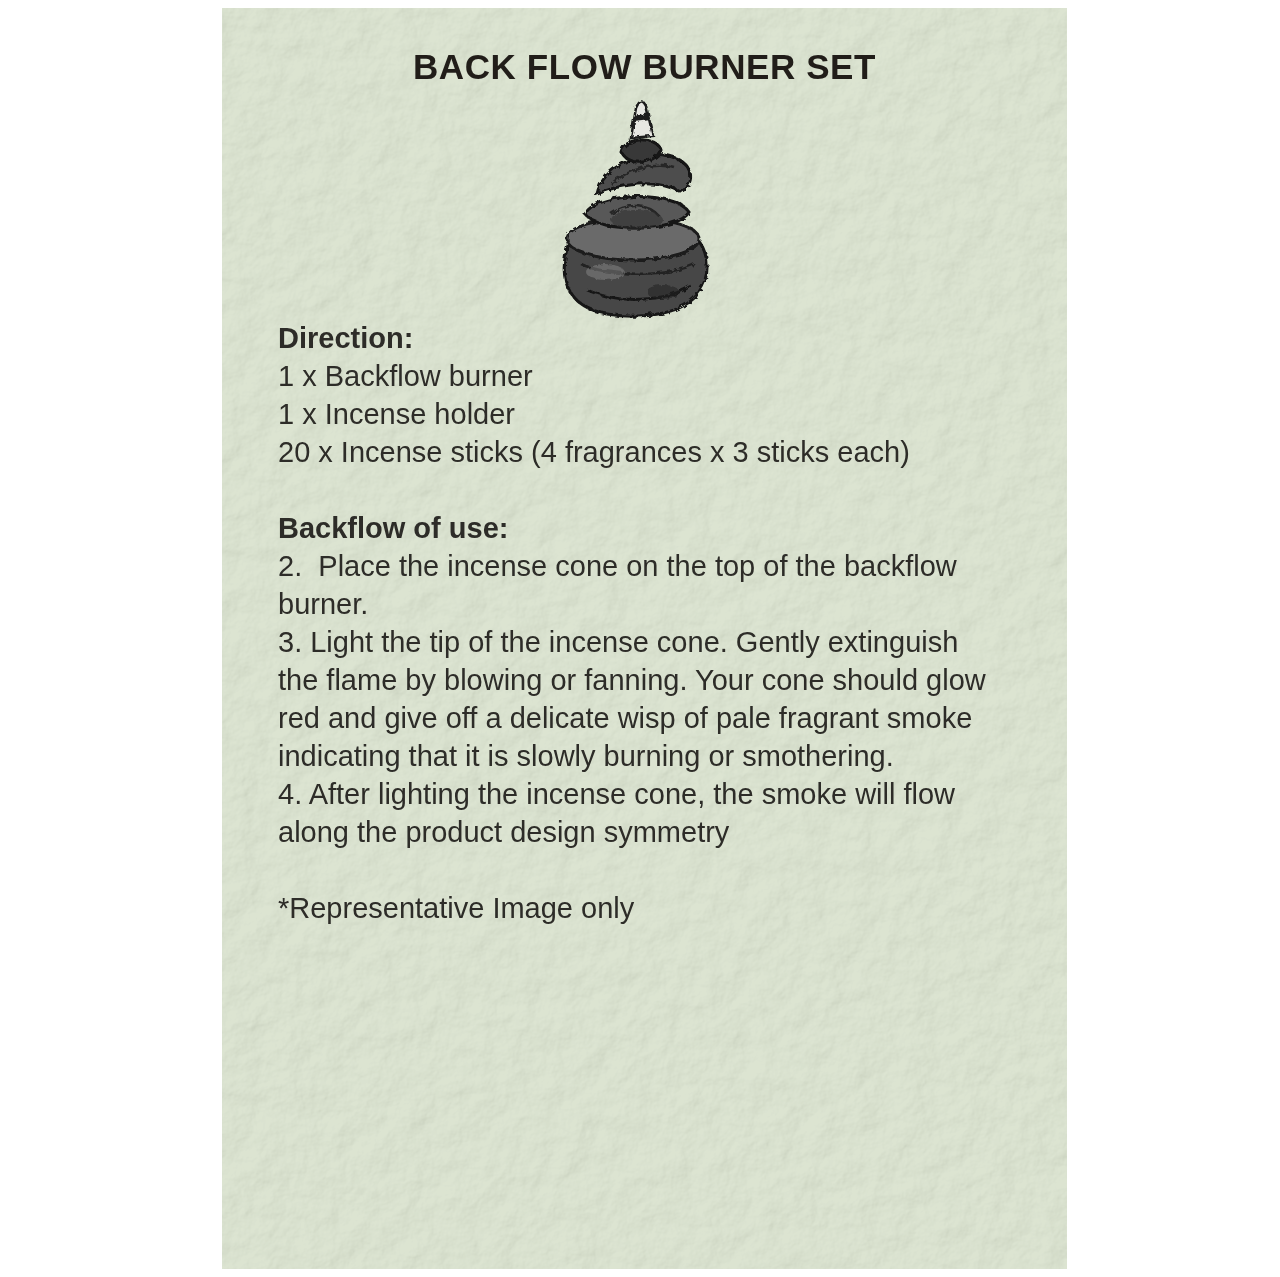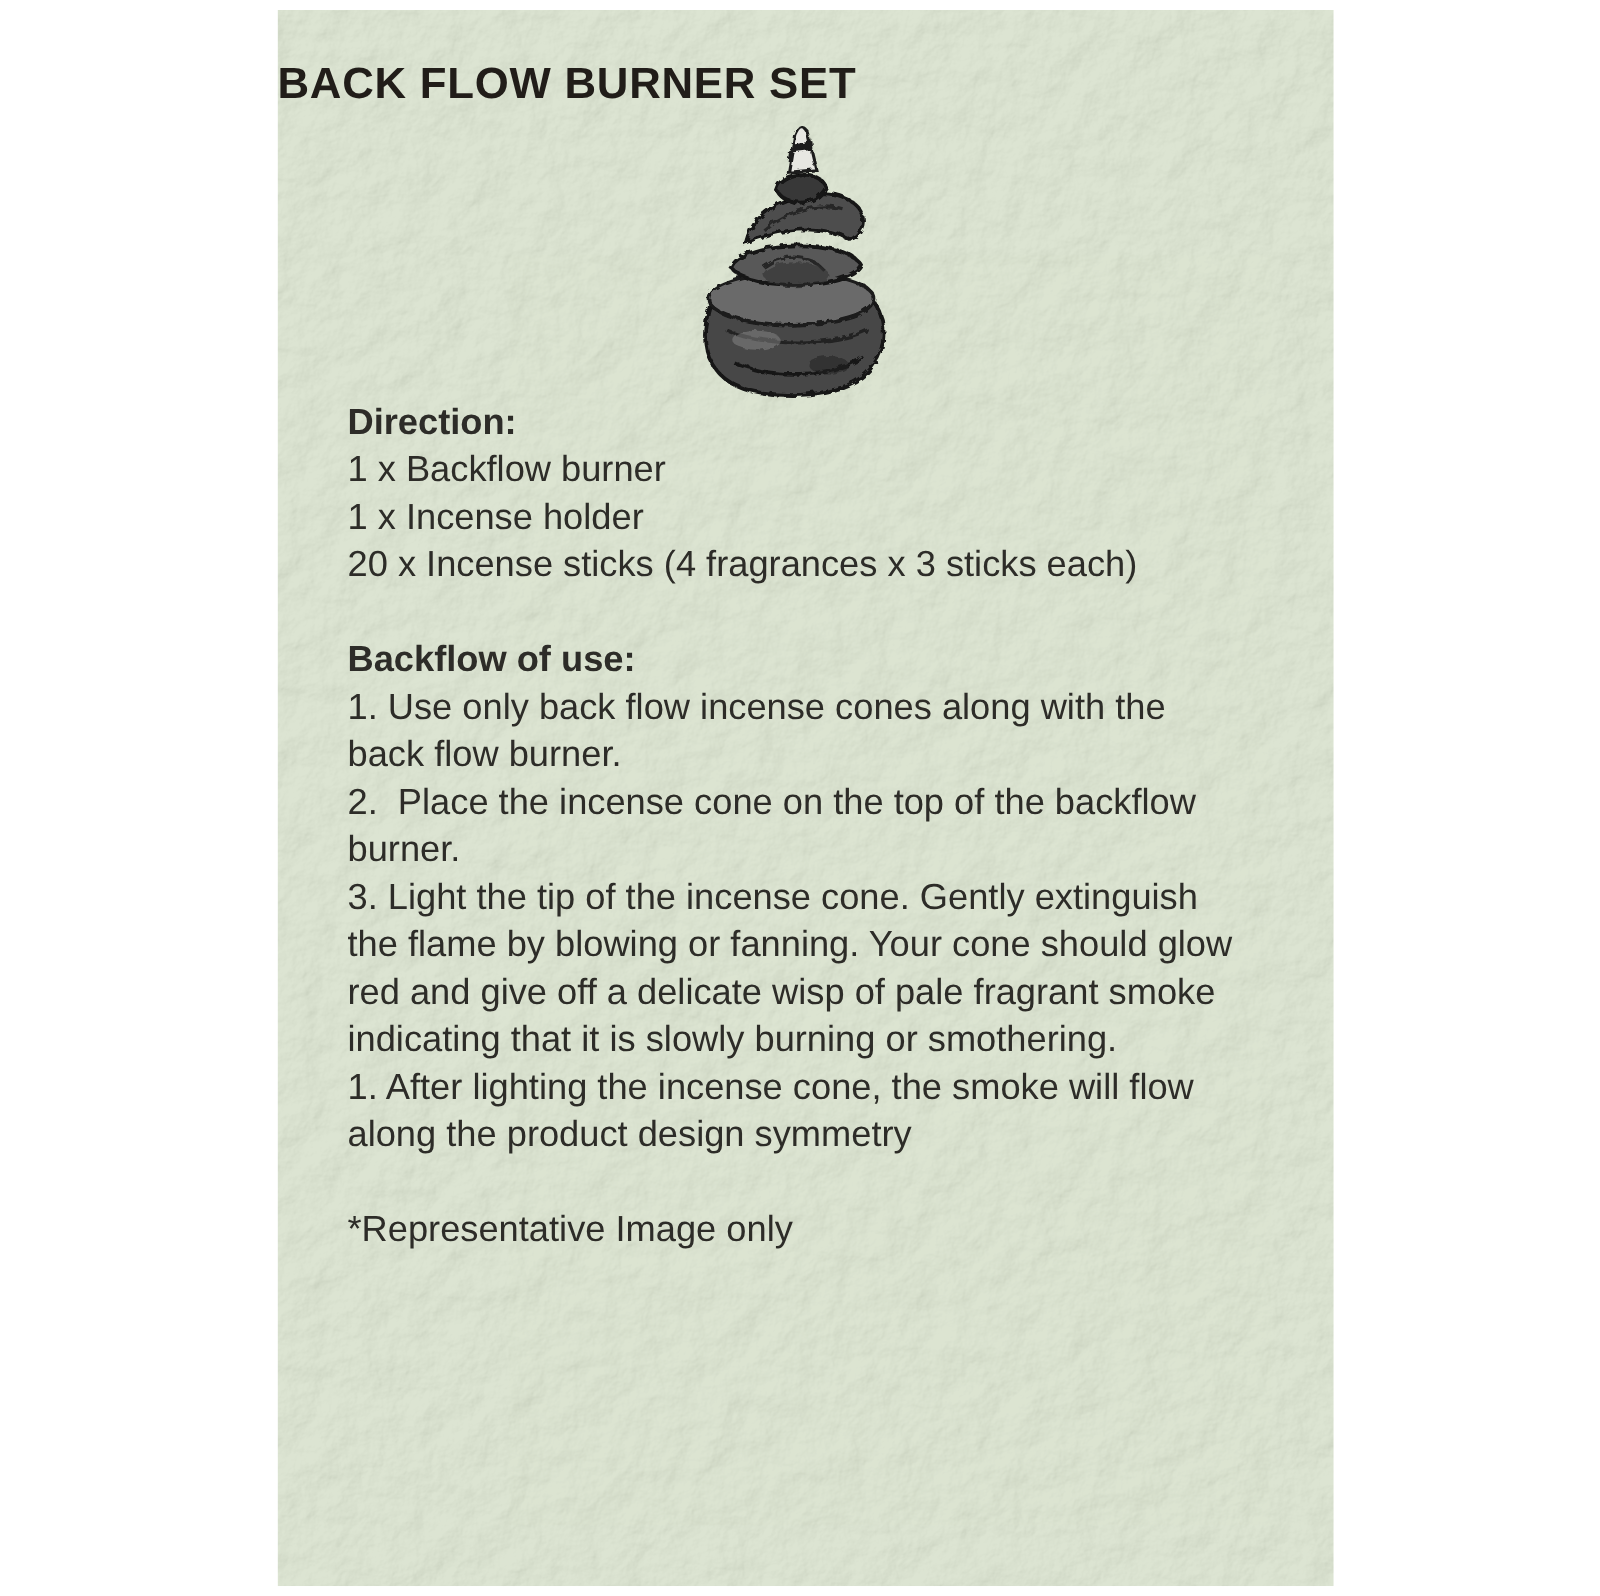--- a/index.html
+++ b/index.html
@@ -33,20 +33,21 @@
     height: 1261px;
     display: block;
   }
   .card .content {
     position: relative;
     width: 845px;
     height: 1261px;
   }
   .title {
     margin-top: 38px;
+    text-align: center;
     font-size: 35px;
     line-height: 41px;
     font-weight: bold;
     letter-spacing: 0.6px;
     color: #211d19;
   }
   .figure {
     height: 228px;
     margin-top: 4px;
     display: flex;
@@ -128,24 +129,23 @@
 
         <div class="block">
           <div class="line heading">Direction:</div>
           <div class="line">1 x Backflow burner</div>
           <div class="line">1 x Incense holder</div>
           <div class="line">20 x Incense sticks (4 fragrances x 3 sticks each)</div>
         </div>
 
         <div class="block">
           <div class="line heading">Backflow of use:</div>
-          <div class="para">1. Use only back flow incense cones along with the back flow burner.</div>
           <div class="para">2.  Place the incense cone on the top of the backflow burner.</div>
           <div class="para">3. Light the tip of the incense cone. Gently extinguish the flame by blowing or fanning. Your cone should glow red and give off a delicate wisp of pale fragrant smoke indicating that it is slowly burning or smothering.</div>
-          <div class="para">1. After lighting the incense cone, the smoke will flow along the product design symmetry</div>
+          <div class="para">4. After lighting the incense cone, the smoke will flow along the product design symmetry</div>
         </div>
 
 
         <div class="block">
           <div class="line">*Representative Image only</div>
         </div>
 
       </div>
     </div>
   </div>

